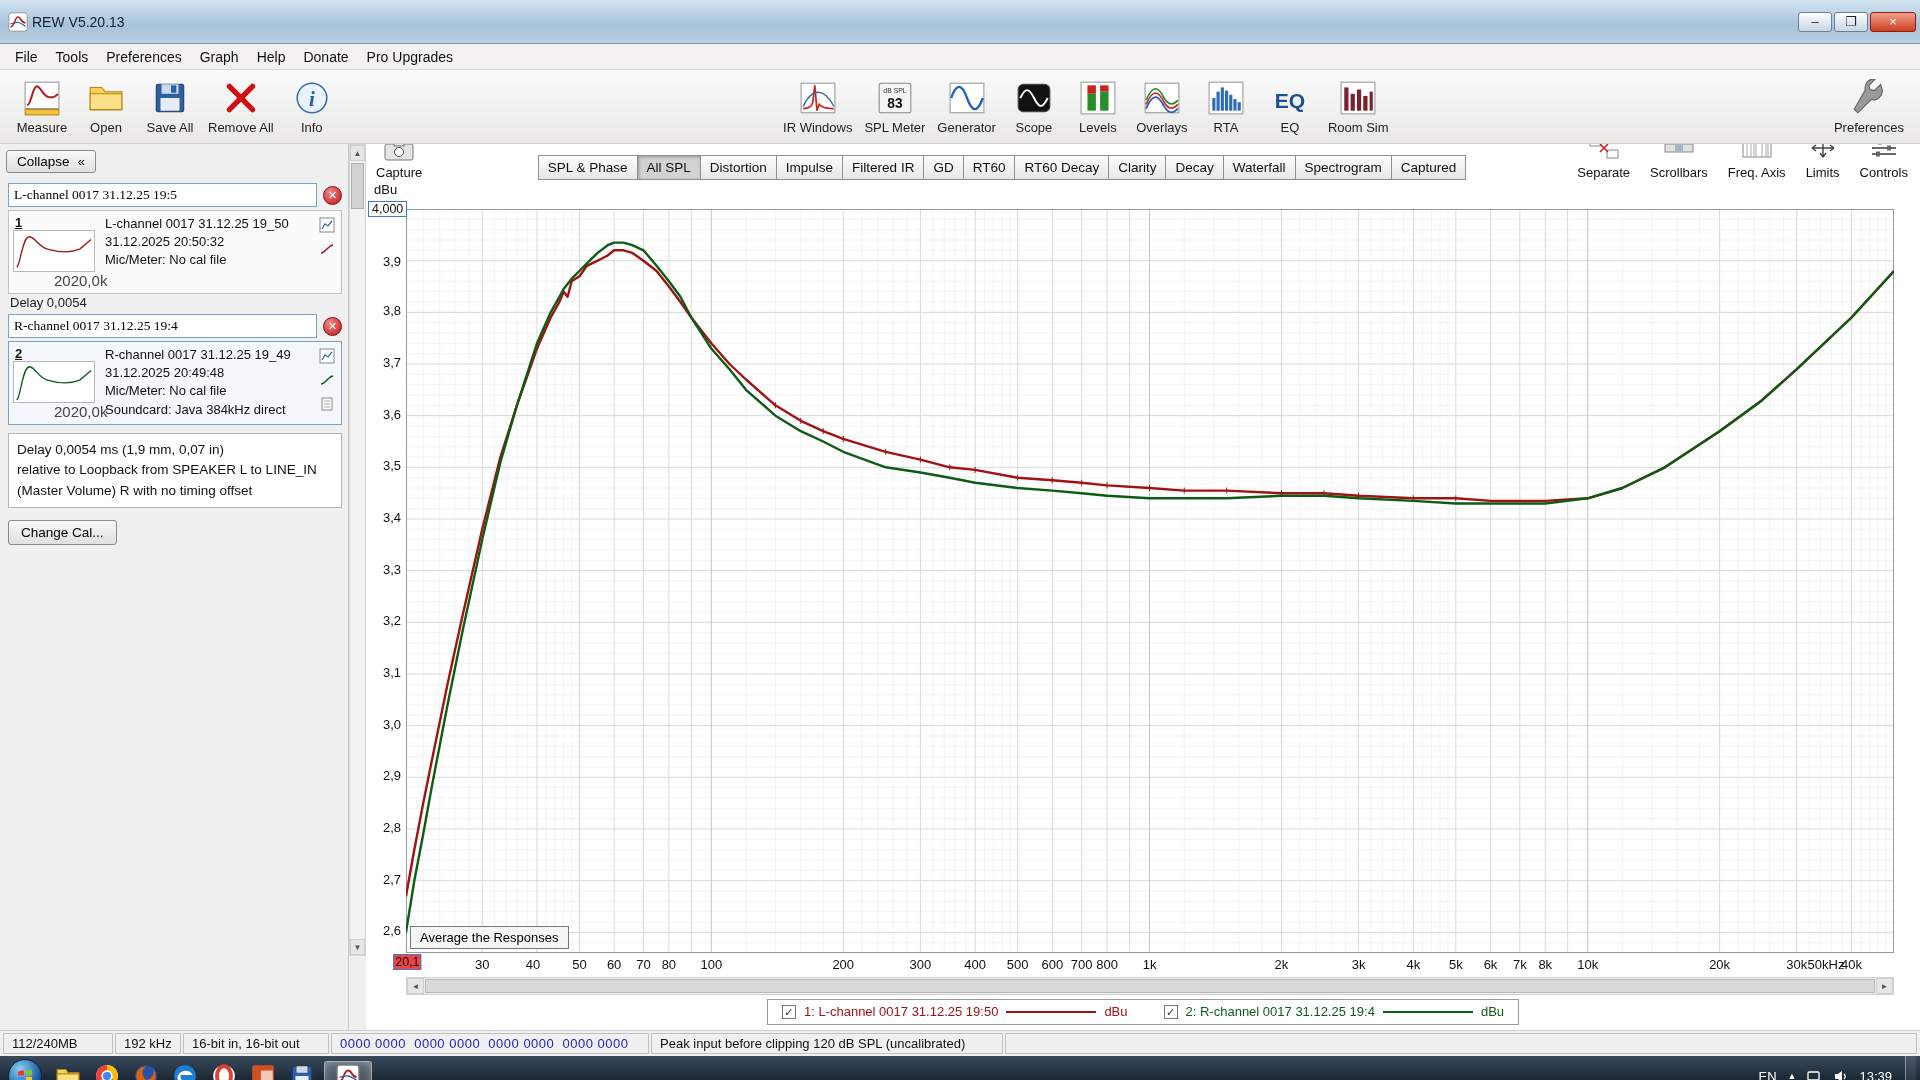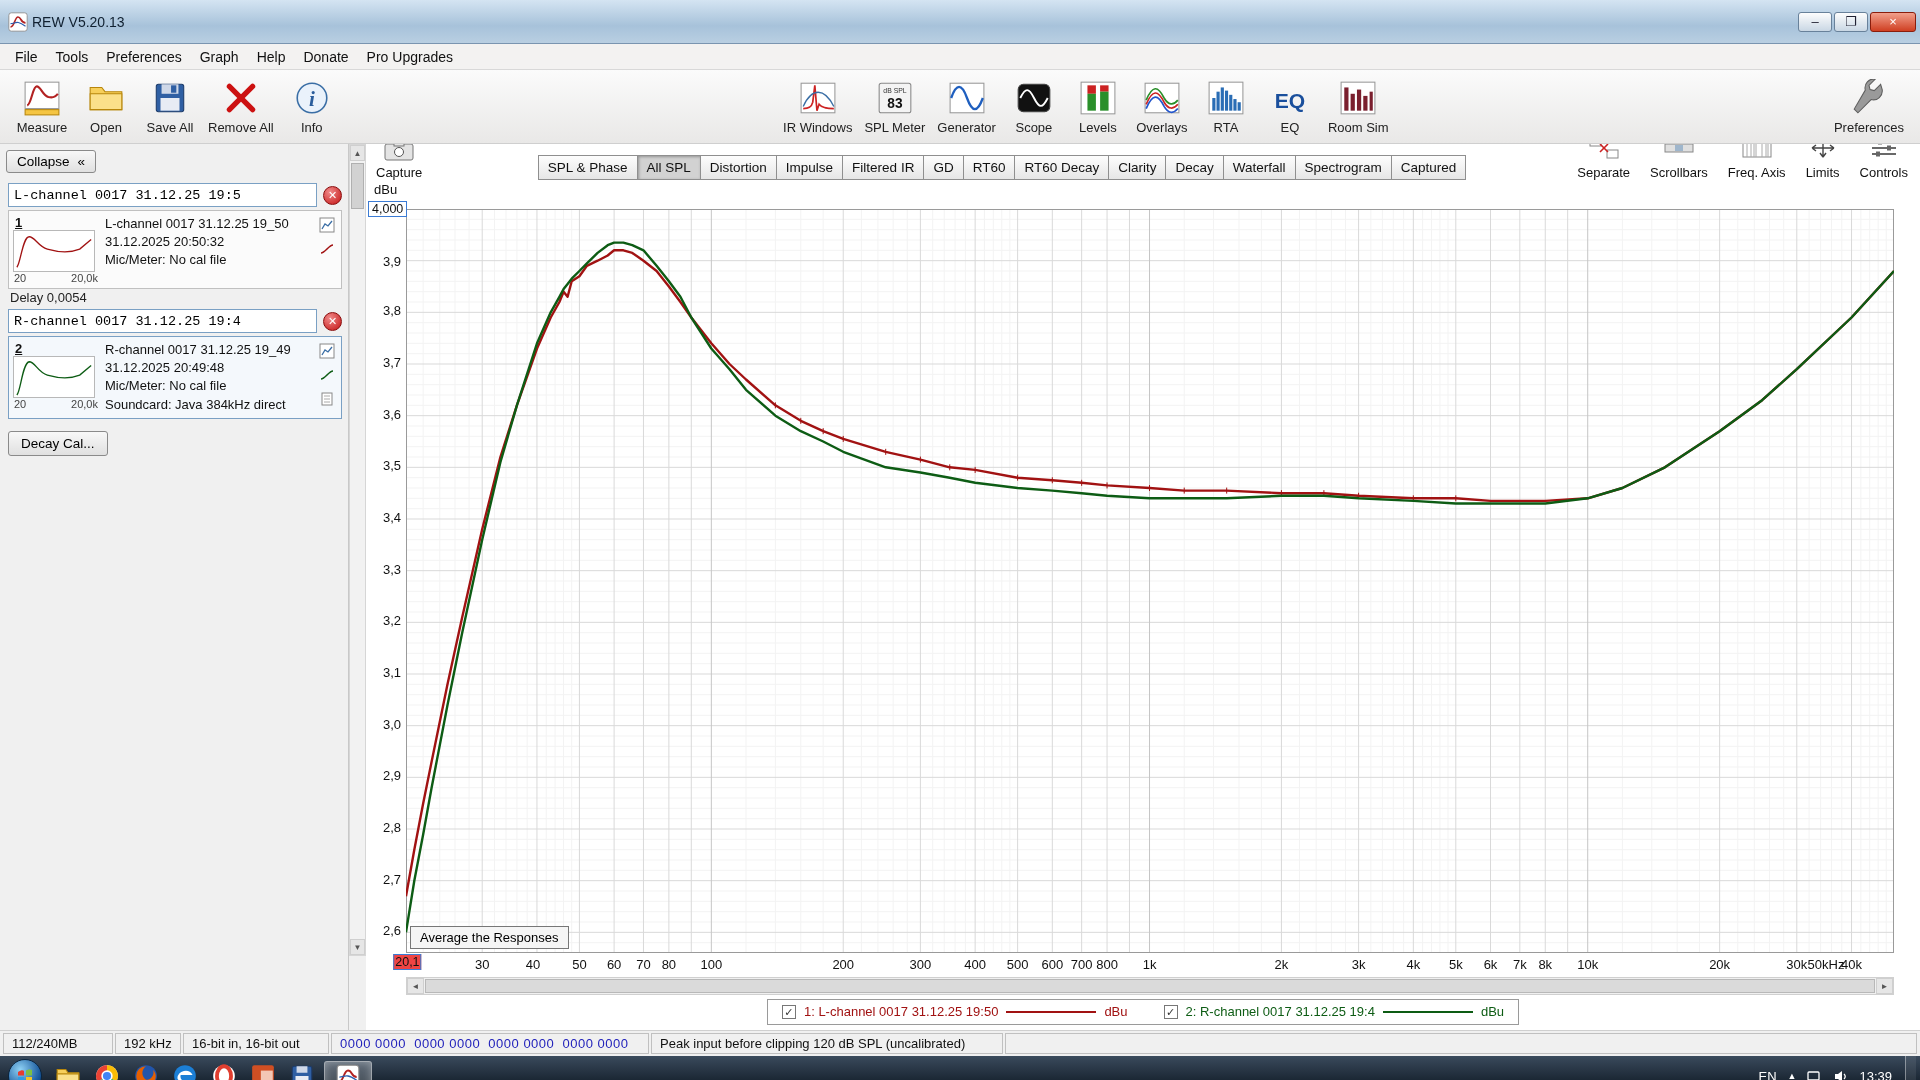--- a/index.html
+++ b/index.html
@@ -32,31 +32,31 @@
 
 
 .main { display: flex; height: 886px; }
 
 
 .left-panel { width: 349px; background: #f0f0f0; border-right: 1px solid #c8c8c8; padding: 4px 2px 0 2px; }
 .collapse-btn { display: inline-flex; align-items: center; gap: 8px; border: 1px solid #8a8a8a; border-radius: 3px;
   background: linear-gradient(#f8f8f8, #e0e0e0); padding: 3px 10px; font-size: 13.5px; margin: 2px 0 6px 4px; }
 .meas-field-row { display: flex; align-items: center; gap: 6px; margin: 4px 4px 3px 6px; }
 .meas-field { flex: 1; height: 24px; border: 1px solid #7aa0c4; background: #fff; font-size: 13.5px; padding: 0 5px;
-  font-family: Liberation Mono, monospace; }
+  font-family: Liberation Serif, serif; }
 .del-btn { width: 19px; height: 19px; border-radius: 50%; border: 1px solid #8a0c0c; color: #fff; font-size: 11px;
   display: flex; align-items: center; justify-content: center;
   background: radial-gradient(circle at 35% 30%, #f08a8a, #c41212); }
 .meas-card { background: #fbfbfb; border: 1px solid #c0c0c0; margin: 0 4px 0 6px; padding: 4px; display: flex; gap: 6px; }
 .meas-card.selected { border-color: #7aa0c4; background: #f4f8fc; }
 .meas-left { width: 86px; }
 .meas-num { font-size: 13px; font-weight: bold; text-decoration: underline; margin-left: 2px; }
 .thumb { width: 82px; height: 42px; background: #fff; border: 1px solid #b8b8b8; }
 .thumb svg { width: 100%; height: 100%; }
-.thumb-axis { display: flex; justify-content: space-between; font-size: 11px; color: #444; padding: 0 1px; }
+.thumb-axis { display: flex; justify-content: space-between; font-size: 15px; color: #444; padding: 0 1px; margin-left: 40px; }
 .meas-lines { flex: 1; font-size: 13px; line-height: 1.4; overflow: hidden; white-space: nowrap; }
 .meas-icons { width: 20px; display: flex; flex-direction: column; gap: 5px; align-items: center; padding-top: 2px; }
 .meas-icons svg { width: 16px; height: 16px; }
 .partial-line { height: 15px; overflow: hidden; font-size: 13px; color: #222; margin: 1px 0 0 8px; }
 .delay-box { background: #fff; border: 1px solid #b5b5b5; margin: 8px 4px 0 6px; padding: 6px 8px;
   font-size: 13.5px; line-height: 1.5; }
 .change-cal { margin: 12px 0 0 6px; padding: 4px 12px; font-size: 13.5px; border: 1px solid #8a8a8a;
   border-radius: 3px; background: linear-gradient(#f8f8f8, #e0e0e0); display: inline-block; }
 
 
@@ -377,22 +377,27 @@
             </svg></span>
         <span><svg viewBox="0 0 16 16">
               <rect x="3" y="2" width="10" height="12" fill="#fff" stroke="#888"></rect>
               <line x1="5" y1="5" x2="11" y2="5" stroke="#aaa"></line>
               <line x1="5" y1="8" x2="11" y2="8" stroke="#aaa"></line>
               <line x1="5" y1="11" x2="11" y2="11" stroke="#aaa"></line>
             </svg></span>
       </div>
     </div>
 
-
-    <button class="change-cal">Decay Cal...</button>
+    <div class="delay-box">
+      <div>Delay 0,0054 ms (1,9 mm, 0,07 in)</div>
+      <div>relative to Loopback from SPEAKER L to LINE_IN</div>
+      <div>(Master Volume) R with no timing offset</div>
+    </div>
+
+    <button class="change-cal">Change Cal...</button>
   </div>
 
   <div class="vscroll">
     <span class="scroll-arrow">▲</span>
     <span class="vthumb"></span>
     <span class="vspacer"></span>
     <span class="scroll-arrow">▼</span>
   </div>
 
   <div class="graph-col">

